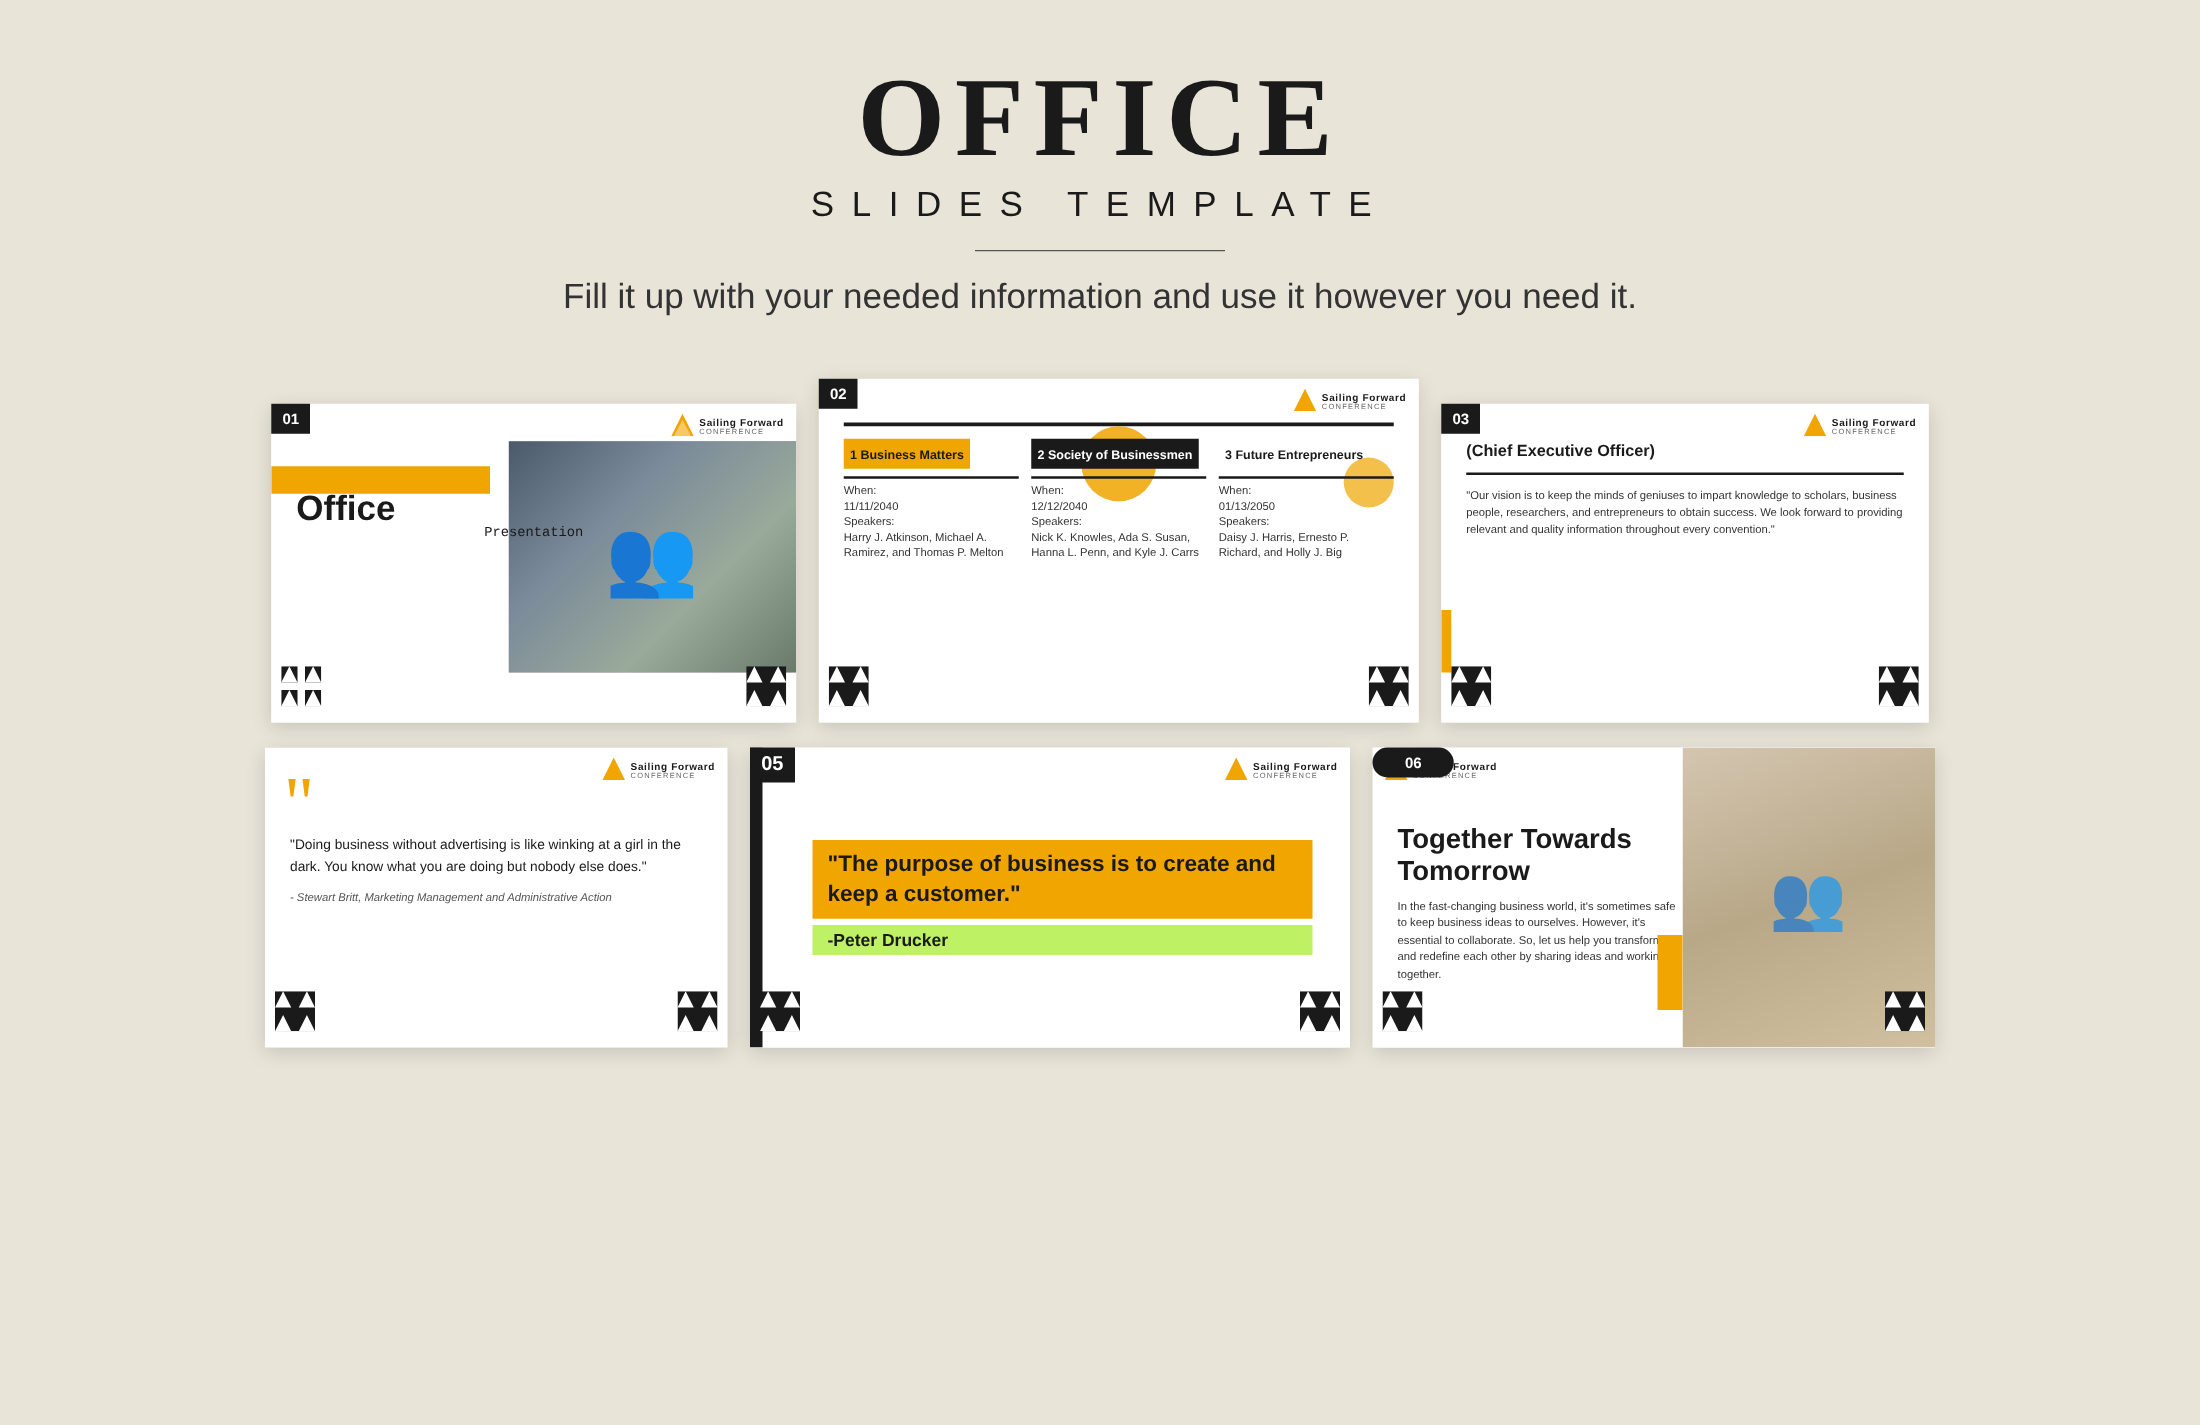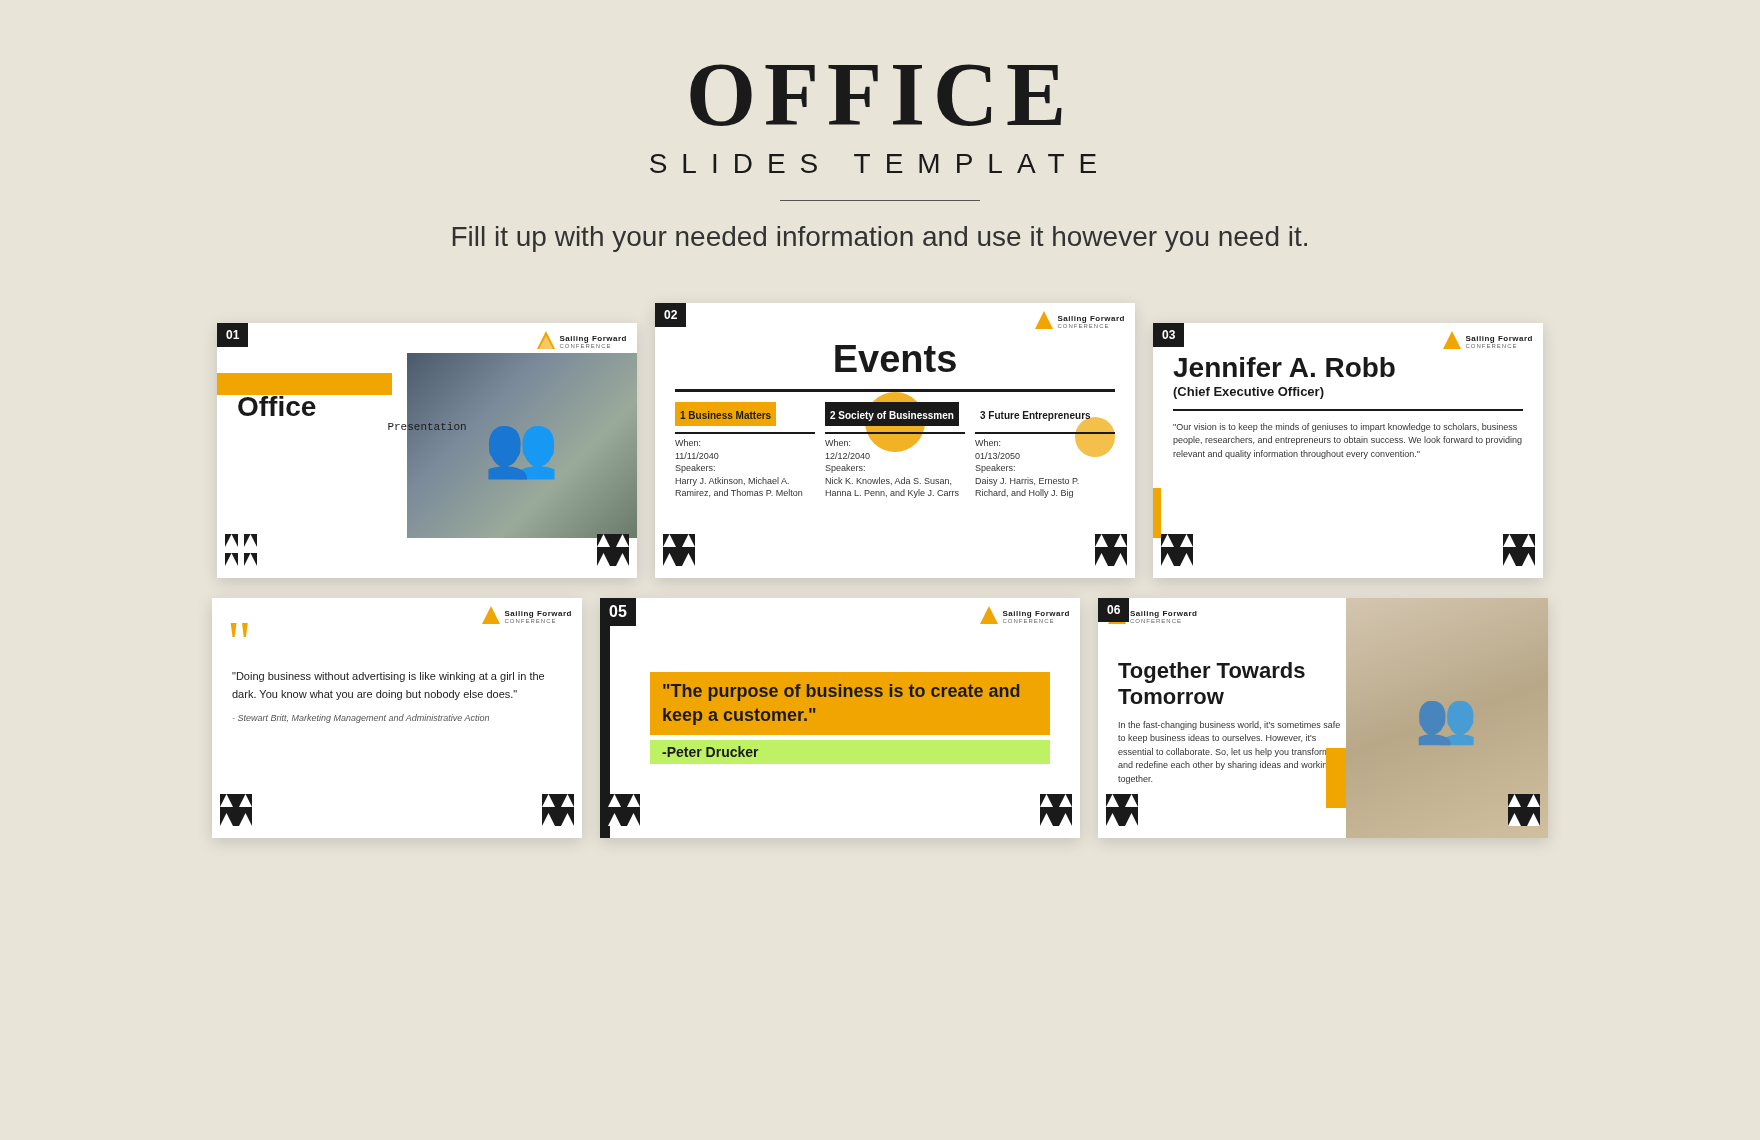--- a/index.html
+++ b/index.html
@@ -495,21 +495,20 @@
 
           <div class="logo-component" style="position:absolute;top:8px;right:10px;z-index:5;">
             <svg width="18" height="18" viewBox="0 0 18 18">
               <polygon points="9,0 18,18 0,18" fill="#f0a500"></polygon>
             </svg>
             <div class="logo-text-block">
               <span class="logo-name">Sailing Forward</span>
               <span class="logo-sub">CONFERENCE</span>
             </div>
           </div>
-          <div class="slide-02-events-title">Events</div>
           <div class="slide-02-title-underline"></div>
           <div class="slide-02-events-grid">
 
             <div class="slide-02-event">
               <div style="background:#f0a500;padding:3px 5px;display:inline-block;margin-bottom:3px;">
                 <span style="font-size:10px;font-weight:bold;color:#1a1a1a;font-family:Arial,sans-serif;">1 Business Matters</span>
               </div>
               <div class="event-underline"></div>
               <div class="event-detail">When:</div>
               <div class="event-detail">11/11/2040</div>
@@ -571,21 +570,20 @@
 
           <div class="logo-component" style="position:absolute;top:8px;right:10px;z-index:5;">
             <svg width="18" height="18" viewBox="0 0 18 18">
               <polygon points="9,0 18,18 0,18" fill="#f0a500"></polygon>
             </svg>
             <div class="logo-text-block">
               <span class="logo-name">Sailing Forward</span>
               <span class="logo-sub">CONFERENCE</span>
             </div>
           </div>
-          <div class="slide-03-name">Jennifer A. Robb</div>
           <div class="slide-03-role">(Chief Executive Officer)</div>
           <div class="slide-03-divider"></div>
           <div class="slide-03-quote">"Our vision is to keep the minds of geniuses to impart knowledge to scholars, business people, researchers, and entrepreneurs to obtain success. We look forward to providing relevant and quality information throughout every convention."</div>
 
           <div class="slide-03-yellow-bar"></div>
 
           <div style="position:absolute;bottom:8px;left:8px;">
             <svg width="32" height="32" viewBox="0 0 32 32">
               <rect x="0" y="0" width="32" height="32" fill="#1a1a1a"></rect>
               <polygon points="6.5,0 13,13 0,13" fill="white"></polygon>
@@ -687,21 +685,21 @@
               <polygon points="25.5,0 32,13 19,13" fill="white"></polygon>
               <polygon points="6.5,19 13,32 0,32" fill="white"></polygon>
               <polygon points="25.5,19 32,32 19,32" fill="white"></polygon>
             </svg>
           </div>
         </div>
       </div>
     </div>
 
     <div class="slide-wrapper">
-      <div class="num-badge slide-number-badge" style="font-size:12px;padding:5px 9px;">06</div>
+      <div class="num-badge slide-number-badge" style="font-size:12px;padding:5px 26px;border-radius:12px;">06</div>
       <div class="slide-06">
         <div class="slide-06-content">
 
           <div class="logo-component" style="position:absolute;top:8px;left:10px;z-index:5;">
             <svg width="18" height="18" viewBox="0 0 18 18">
               <polygon points="9,0 18,18 0,18" fill="#f0a500"></polygon>
             </svg>
             <div class="logo-text-block">
               <span class="logo-name">Sailing Forward</span>
               <span class="logo-sub">CONFERENCE</span>

